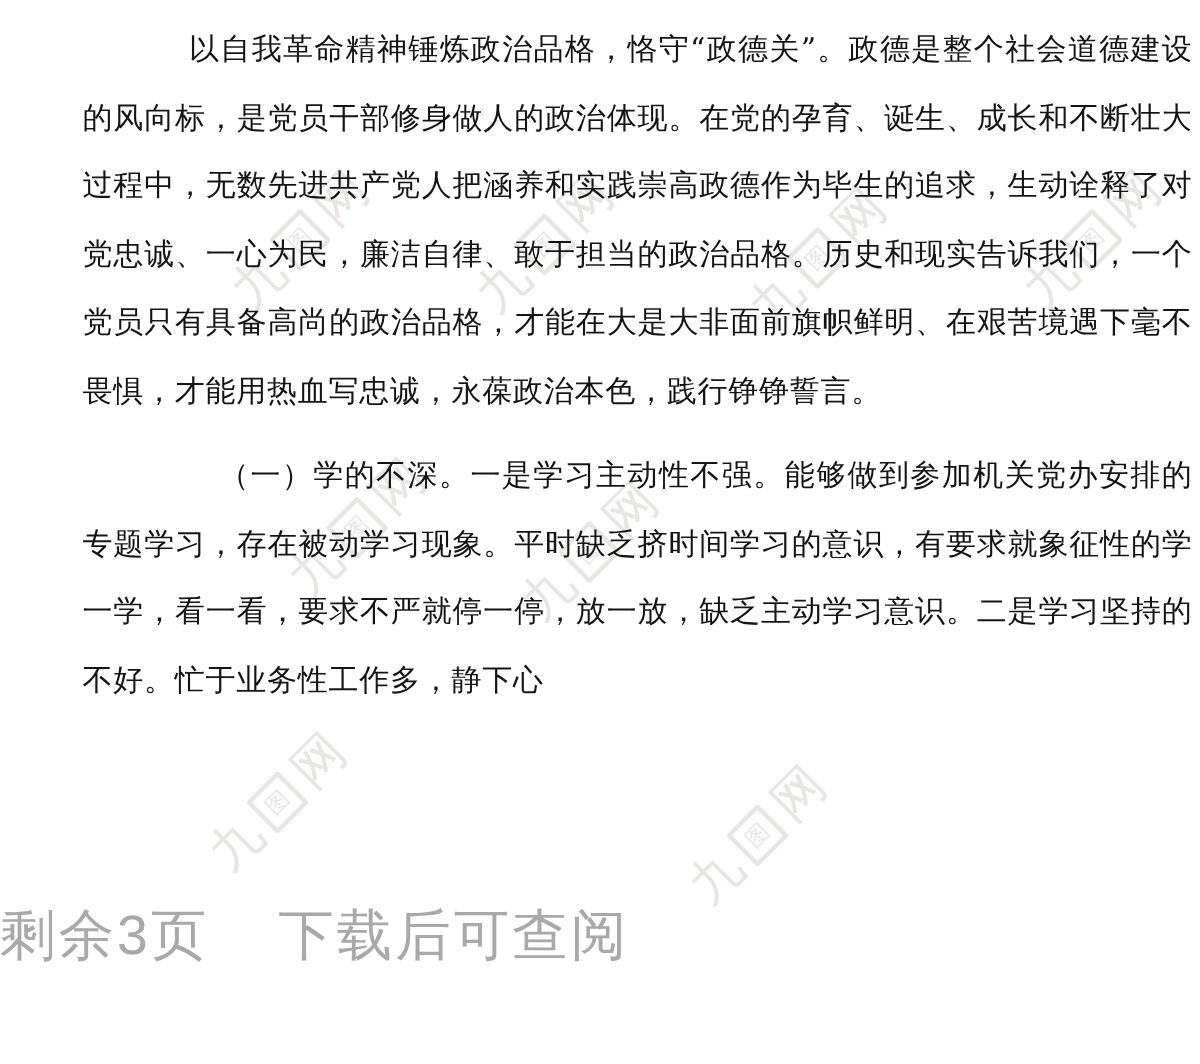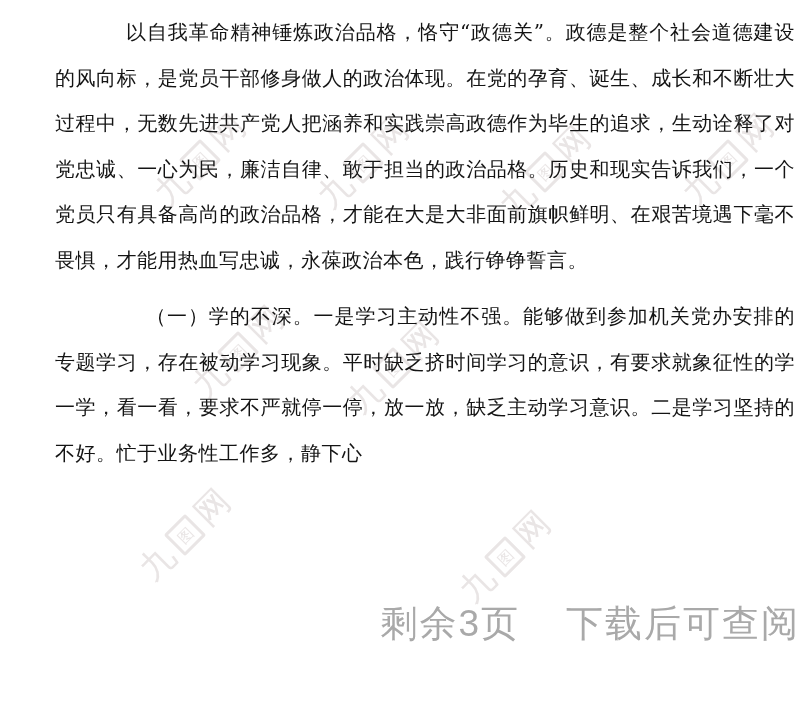--- a/index.html
+++ b/index.html
@@ -73,21 +73,21 @@
     letter-spacing: 1.5px;
     font-weight: normal;
   }
 
   
   .footer-notice {
     position: absolute;
     left: 0;
     top: 598px;
     width: 800px;
-    text-align: right;
+    text-align: left;
     font-family: "Liberation Sans", sans-serif;
     font-size: 37px;
     line-height: 52px;
     letter-spacing: 2px;
     z-index: 1;
   }
   .footer-notice .hint { margin-left: 46px; }
 </style>
 </head>
 <body>

